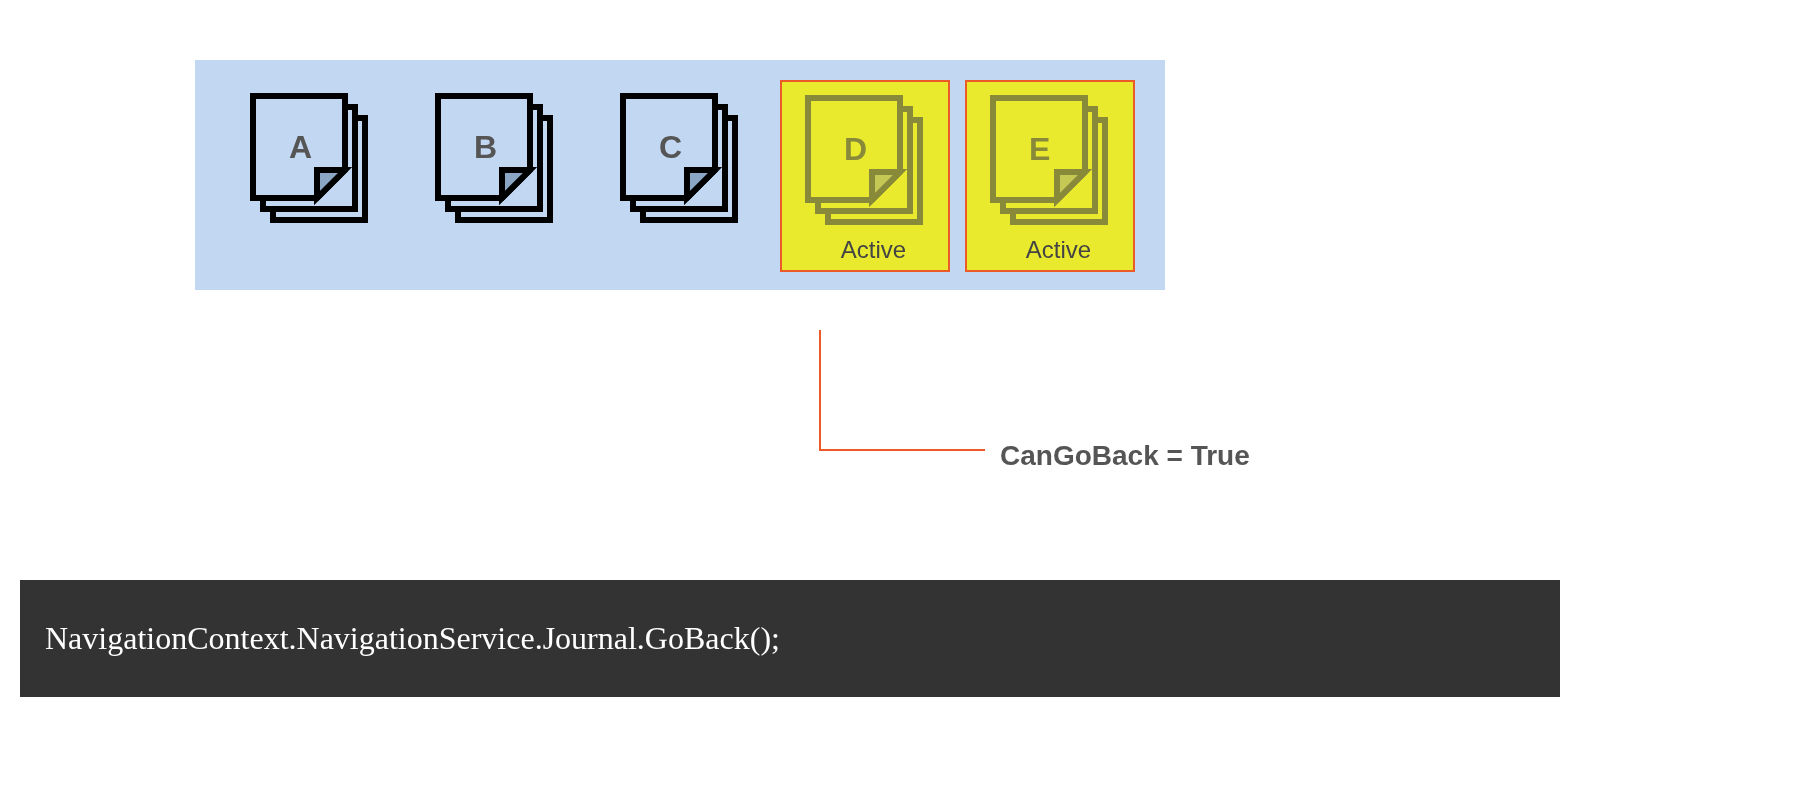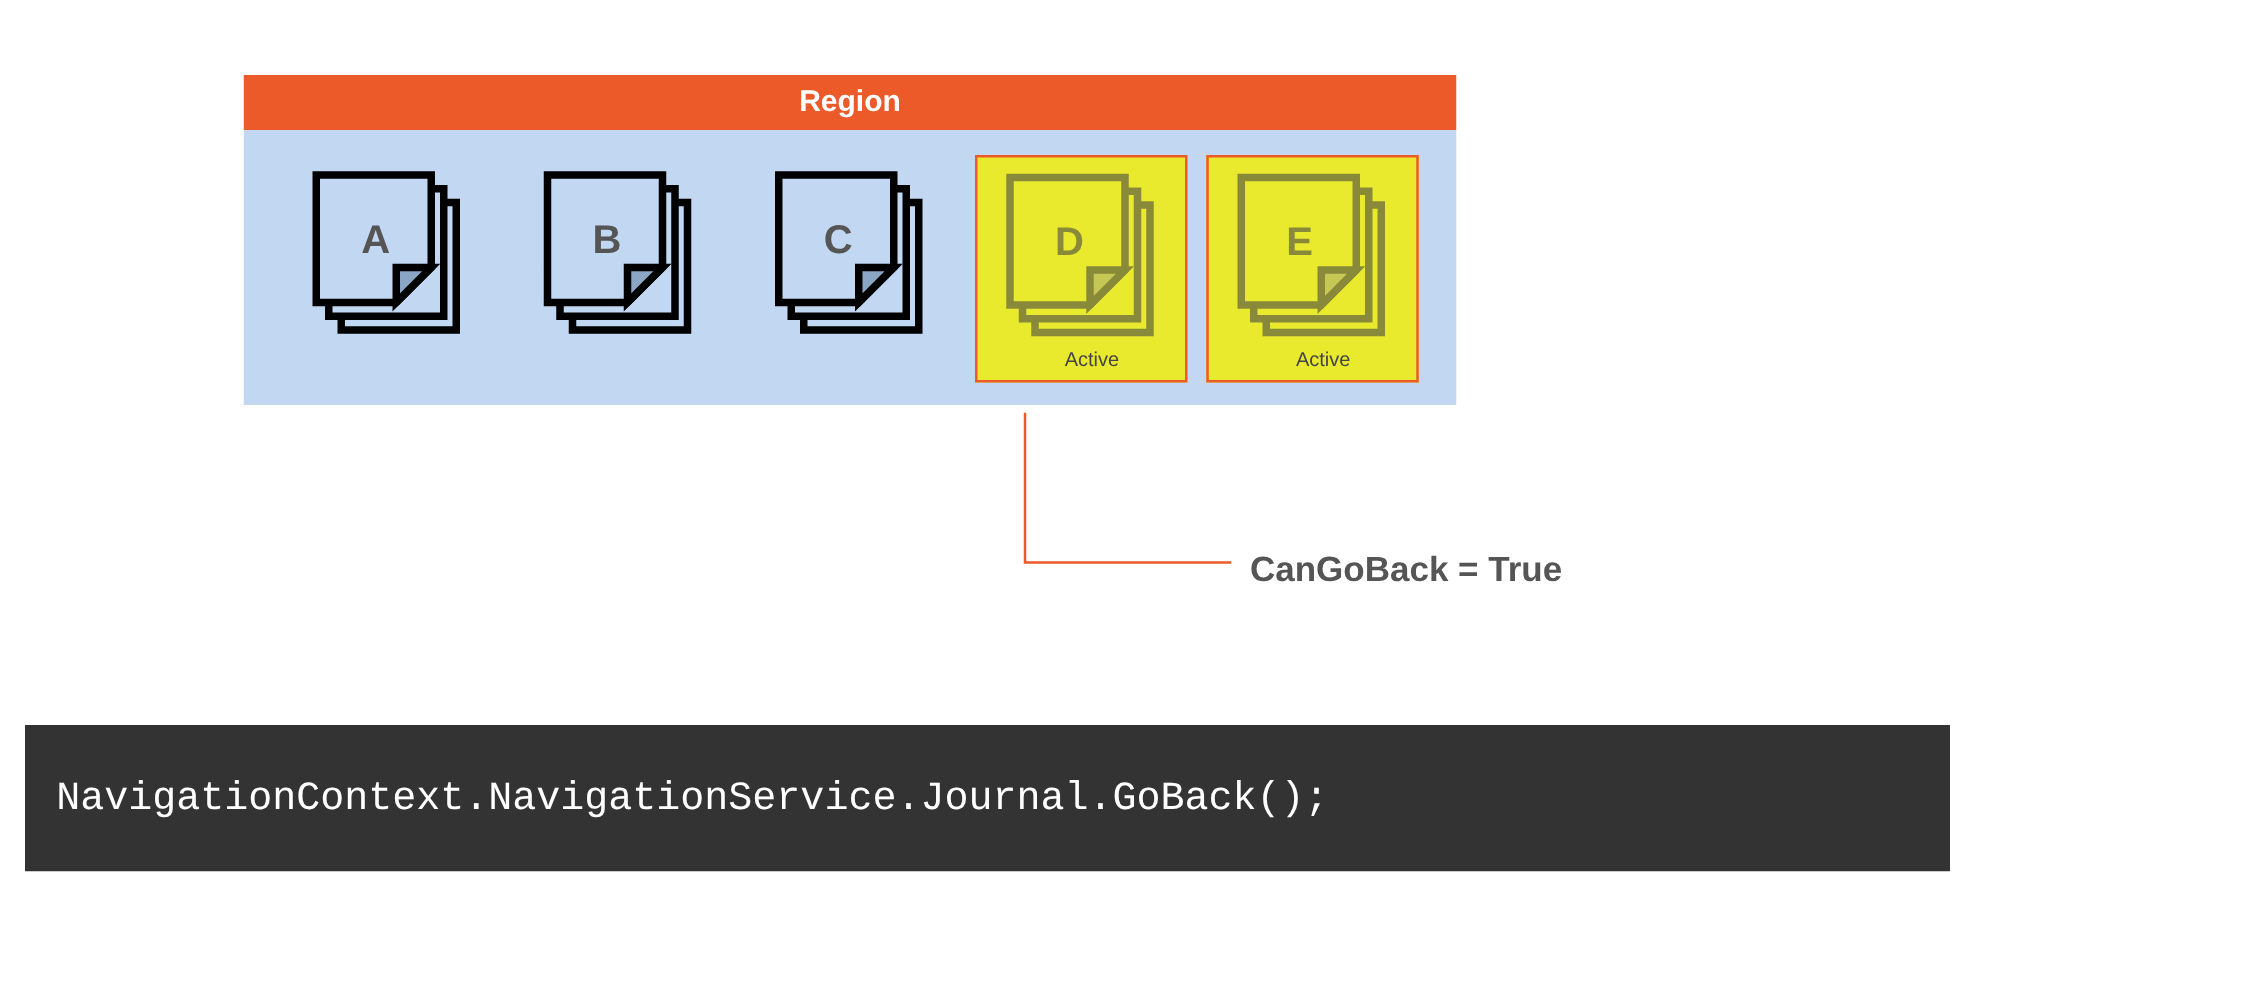--- a/index.html
+++ b/index.html
@@ -42,21 +42,21 @@
   padding-bottom: 6px;
 }
 .doc-icon { width: 150px; height: 150px; }
 .doc-letter {
   font-size: 32px;
   font-weight: 600;
   fill: #555;
 }
 .doc-slot.active .doc-letter { fill: #888a3a; }
 .active-label {
-  font-size: 16px;
+  font-size: 24px;
   color: #444;
   margin-top: 4px;
   margin-left: 17px;
 }
 .callout-line {
   position: absolute;
   left: 810px;
   top: 330px;
   width: 180px;
   height: 130px;
@@ -72,28 +72,27 @@
 }
 .code-block {
   position: absolute;
   left: 20px;
   top: 580px;
   width: 1540px;
   background: #333333;
   color: #ffffff;
   font-size: 32px;
   padding: 40px 25px;
-  font-family: Liberation Mono, monospace;
+  font-family: Liberation Serif, serif;
 }
 </style>
 </head>
 <body>
 
 <div class="region-container">
-  <div class="region-header">Region</div>
   <div class="region-body">
 
     <div class="doc-slot">
       <svg class="doc-icon" viewBox="0 0 150 150">
         <rect x="38" y="38" width="92" height="102" fill="#c2d7f2" stroke="#000" stroke-width="6"></rect>
         <rect x="28" y="27" width="92" height="102" fill="#c2d7f2" stroke="#000" stroke-width="6"></rect>
         <path d="M 18 16 L 110 16 L 110 90 L 82 118 L 18 118 Z" fill="#c2d7f2" stroke="#000" stroke-width="6"></path>
         <path d="M 82 90 L 110 90 L 82 118 Z" fill="#8aa6c4" stroke="#000" stroke-width="6"></path>
         <text x="54" y="78" class="doc-letter">A</text>
       </svg>

